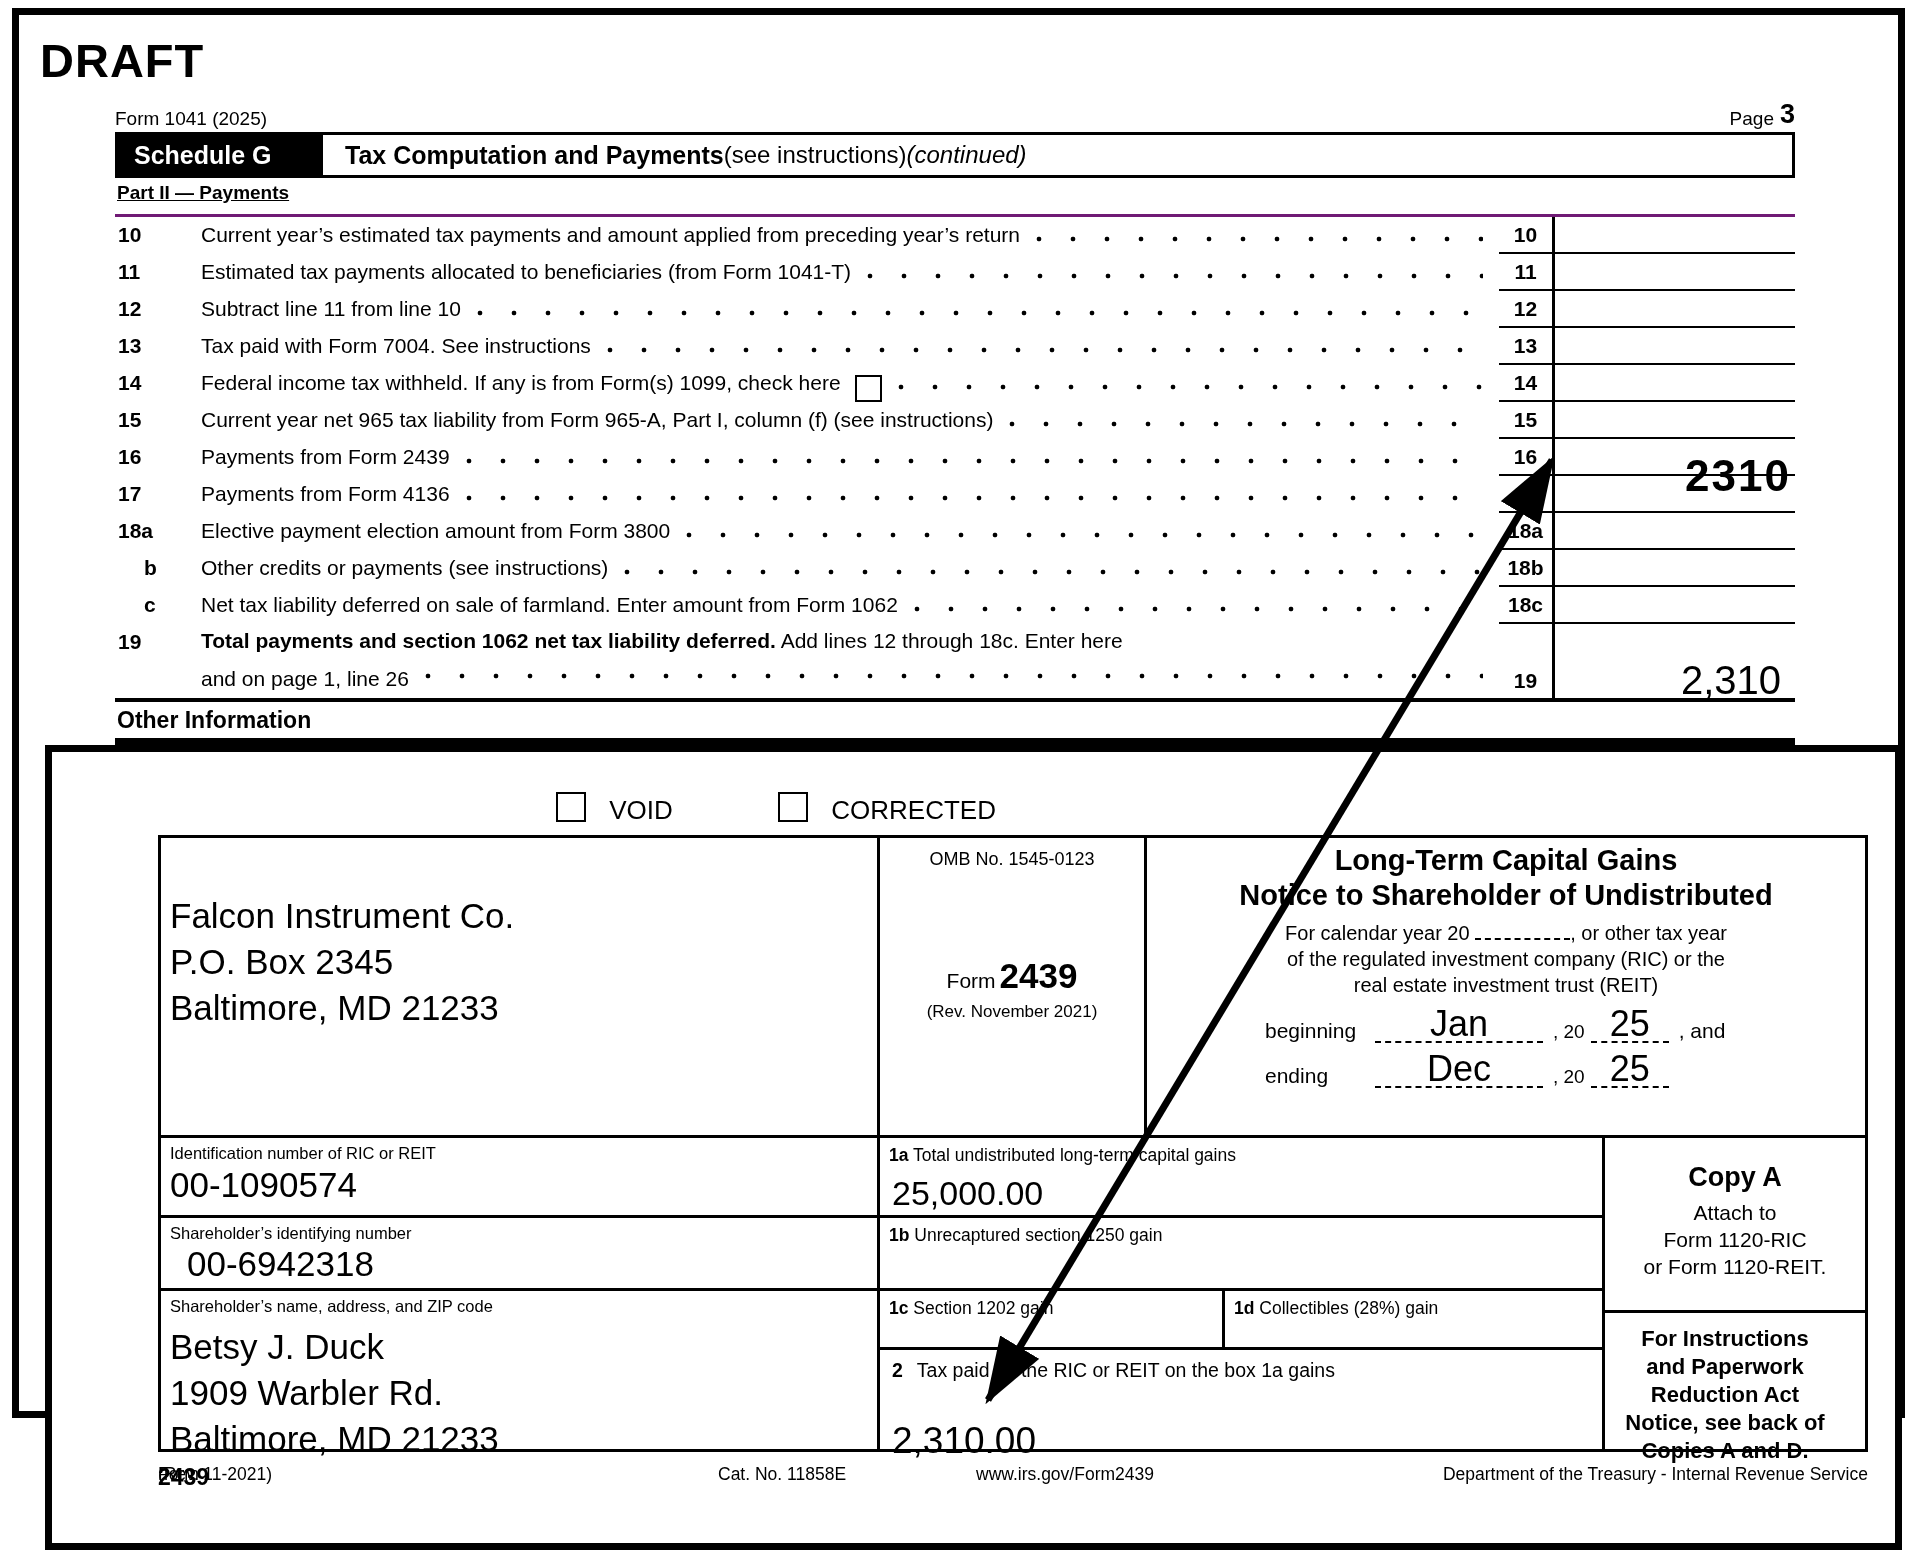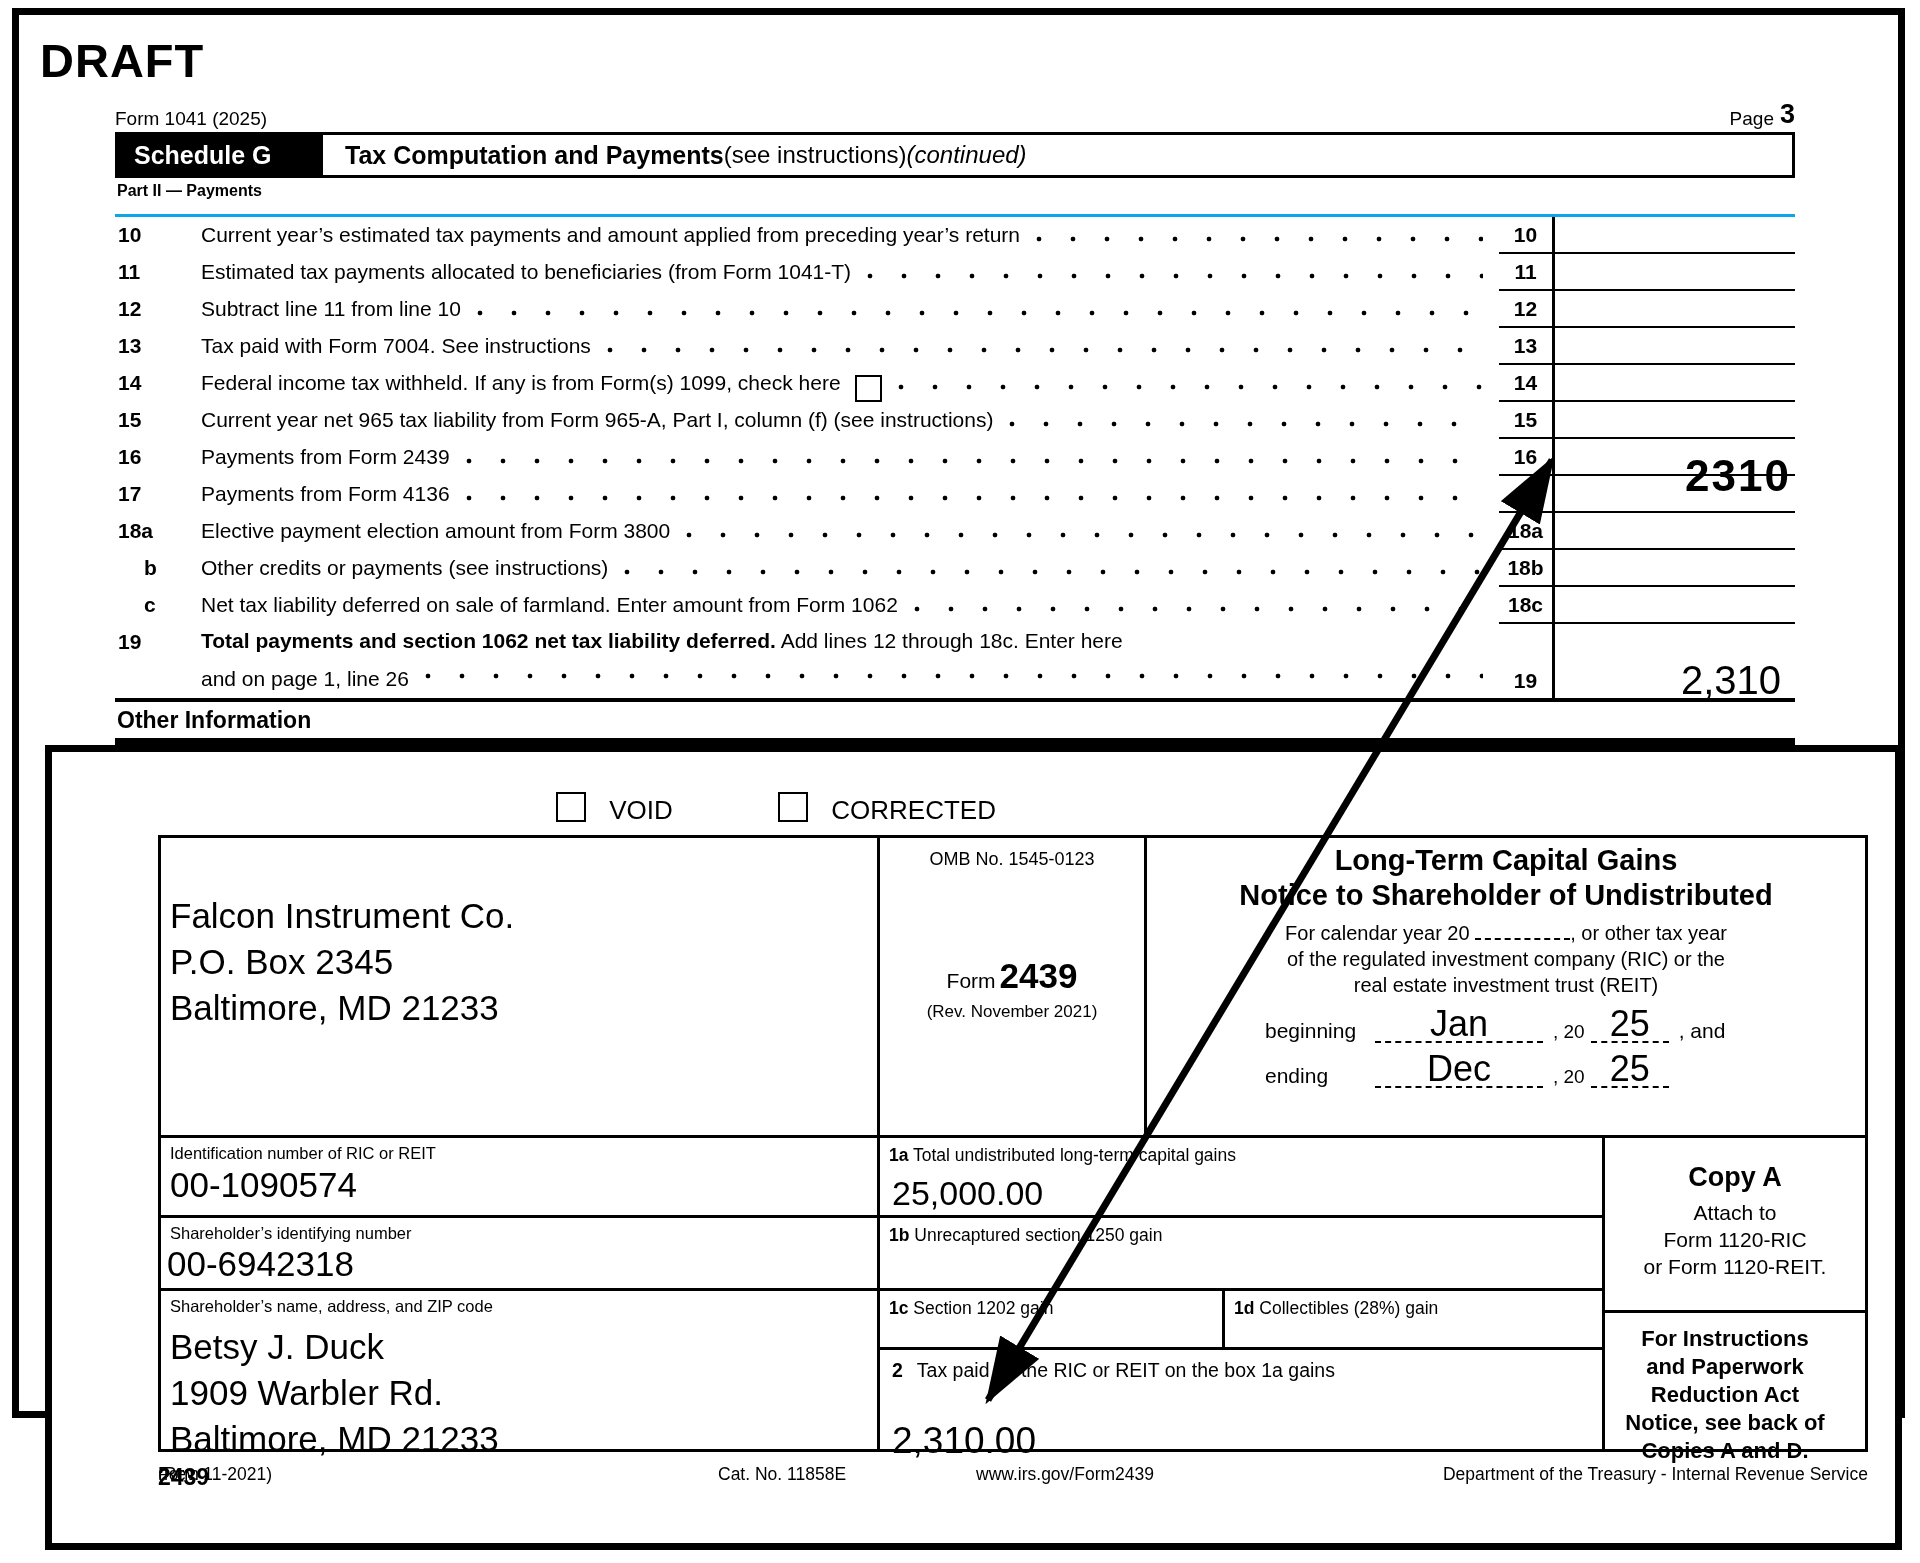--- a/index.html
+++ b/index.html
@@ -11,21 +11,21 @@
   
   .draft{position:absolute;left:21px;top:18px;font-size:47px;font-weight:700;letter-spacing:1px;}
   .g-stack{position:absolute;left:96px;top:85px;width:1680px;}
   .hdrline{display:flex;justify-content:space-between;align-items:flex-end;height:30px;font-size:19px;}
   .pagenum{font-size:27px;font-weight:700;margin-left:6px;}
   .schedrow{display:flex;align-items:stretch;border:3px solid #000;height:40px;margin-top:2px;}
   .schedlabel{background:#000;color:#fff;width:205px;display:flex;align-items:center;
               padding-left:16px;font-size:25px;font-weight:700;box-sizing:border-box;}
   .schedtitle{display:flex;align-items:center;padding-left:22px;font-size:24px;white-space:nowrap;}
   .schedtitle .b{font-weight:700;font-size:25px;}
-  .part2{font-size:16px;font-weight:700;border-bottom:3px solid #0ea5e9;padding:4px 0 5px 2px;height:27px;}
+  .part2{font-size:19px;font-weight:700;border-bottom:3px solid #701a75;padding:4px 0 5px 2px;height:27px;text-decoration:underline;}
   .g-row{display:flex;align-items:flex-end;height:37px;font-size:21px;}
   .g-num{width:86px;font-weight:700;padding:0 0 7px 3px;box-sizing:border-box;flex:0 0 auto;}
   .g-sub{padding-left:29px;}
   .g-text{white-space:nowrap;padding-bottom:7px;flex:0 0 auto;}
   .dots{flex:1 1 auto;min-width:12px;align-self:flex-end;height:6px;margin:0 16px 12px 16px;
         background-image:radial-gradient(circle at 3px 3px,#000 2px,transparent 2.7px);
         background-size:34px 6px;background-repeat:repeat-x;}
   .g-cell{width:56px;flex:0 0 auto;font-weight:700;text-align:center;align-self:stretch;
           display:flex;align-items:flex-end;justify-content:center;padding-bottom:5px;
           border-right:3px solid #000;border-bottom:2px solid #000;box-sizing:border-box;}
@@ -323,21 +323,21 @@
       <div class="copyat">Copy A</div>
       <div class="copyal">
         <div>Attach to</div>
         <div>Form 1120-RIC</div>
         <div>or Form 1120-REIT.</div>
       </div>
     </div>
 
     <div class="cell" style="left:0;top:380px;width:716px;height:70px;">
       <div class="slbl">Shareholder’s identifying number</div>
-      <div class="bigval" style="margin:2px 0 0 6px;">00-6942318</div>
+      <div class="bigval" style="margin:2px 0 0 26px;">00-6942318</div>
     </div>
 
     <div class="cell" style="left:719px;top:380px;width:722px;height:70px;">
       <div class="boxlbl">
         <span class="p">1b</span>
         <span>Unrecaptured section 1250 gain</span>
       </div>
     </div>
 
     <div class="cell addr" style="left:0;top:453px;width:716px;height:158px;">

